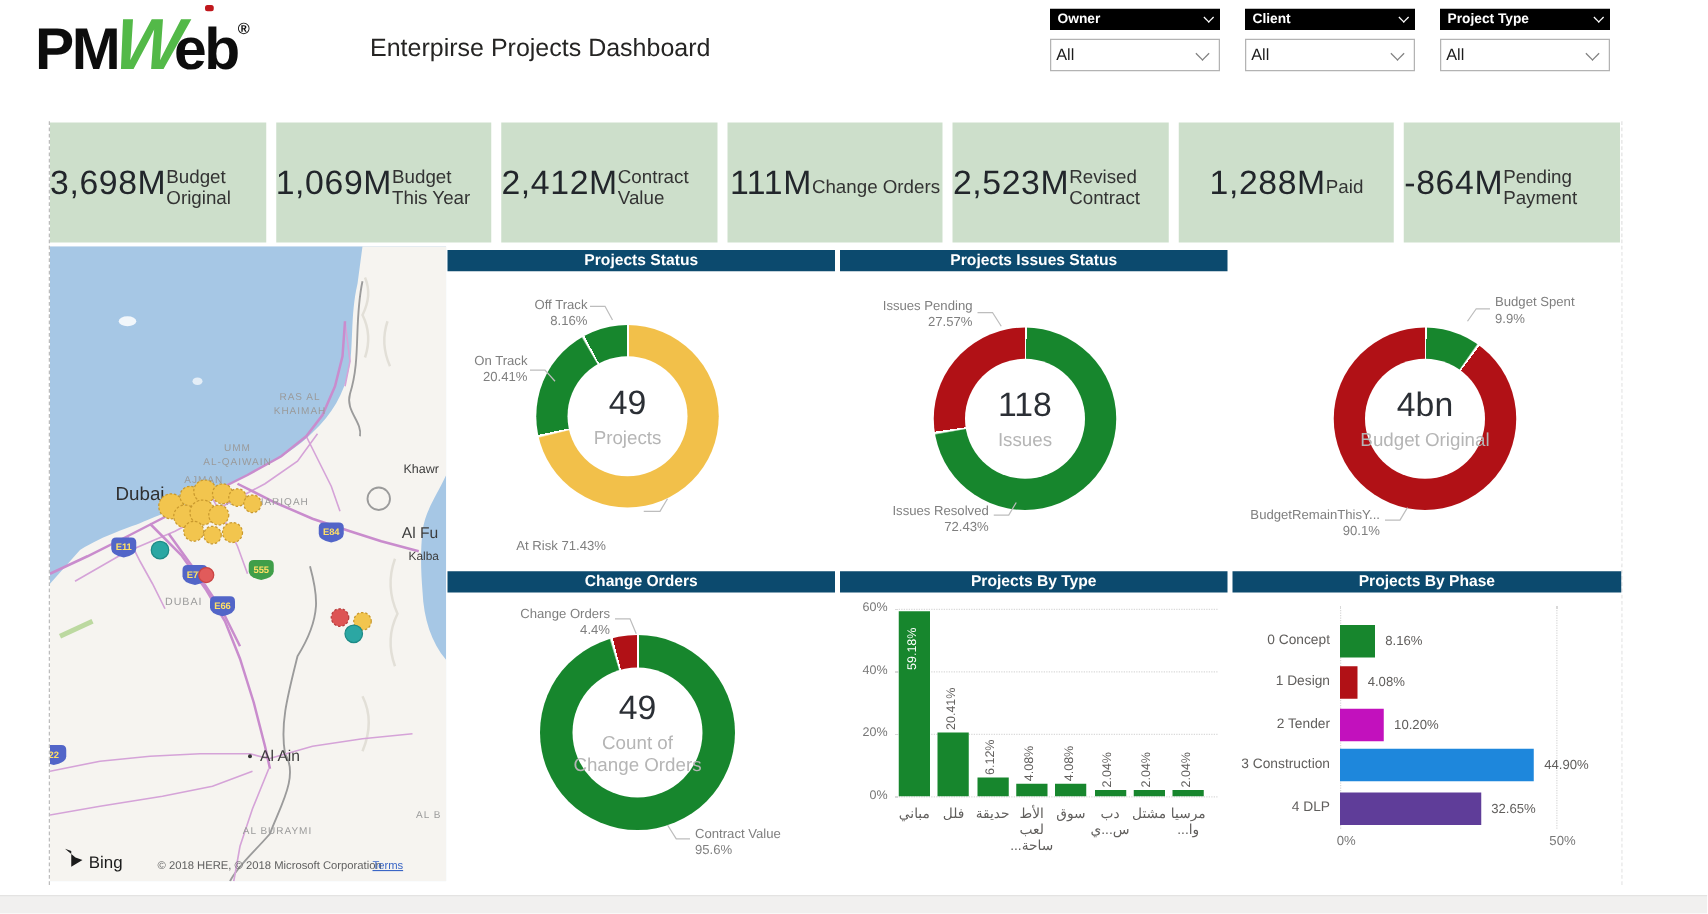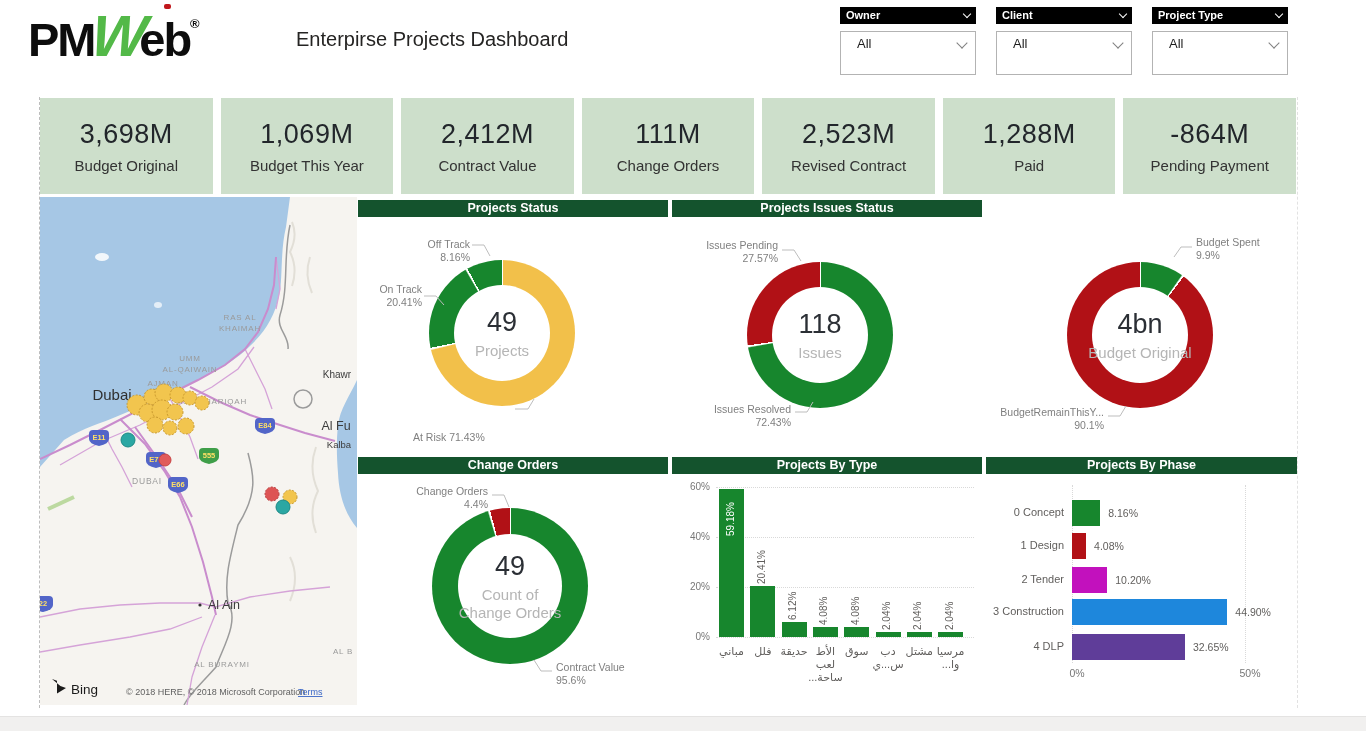--- a/index.html
+++ b/index.html
@@ -11,36 +11,36 @@
   .logo{position:absolute;left:28px;top:2px;height:78px;white-space:nowrap;}
   .logo .pm,.logo .eb{font-size:47px;font-weight:bold;color:#0d0d0d;letter-spacing:-2px;}
   .logo .w{font-size:58px;font-weight:bold;color:#53b948;font-style:italic;margin:0 -7px 0 -3px;display:inline-block;transform:skewX(-6deg);}
   .logo .reg{font-size:13px;font-weight:bold;color:#0d0d0d;vertical-align:28px;}
   .logo .w-tick{position:absolute;left:136px;top:2px;width:7px;height:5px;background:#c0171c;border-radius:2px;}
   .page-title{position:absolute;left:296px;top:28px;font-size:20px;color:#252423;}
 
   .slicer{position:absolute;top:7px;width:136px;}
   .slicer .hd{height:17px;background:#000;color:#fff;font-size:11px;font-weight:bold;line-height:17px;padding:0 6px;position:relative;}
   .slicer .hd .chev{position:absolute;right:6px;top:4px;width:6px;height:6px;border-right:1.4px solid #fff;border-bottom:1.4px solid #fff;transform:rotate(45deg);}
-  .slicer .box{margin-top:7px;height:44px;background:#fff;border:1px solid #b3b3b3;font-size:13px;color:#1c1c1c;line-height:24px;padding:0 16px;position:relative;}
+  .slicer .box{margin-top:7px;height:26px;background:#fff;border:1px solid #b3b3b3;font-size:13px;color:#1c1c1c;line-height:24px;padding:0 4px;position:relative;}
   .slicer .box .chev{position:absolute;right:9px;top:7px;width:8px;height:8px;border-right:1.5px solid #808080;border-bottom:1.5px solid #808080;transform:rotate(45deg);}
 
   
   #kpi-row{position:absolute;left:40px;top:98px;width:1256px;height:96px;display:flex;gap:8px;}
-  .kpi{flex:1 1 0;background:#cddfcb;display:flex;flex-direction:column;align-items:center;justify-content:center;}
+  .kpi{flex:1 1 0;background:#cddfcb;display:flex;flex-direction:row;align-items:center;justify-content:center;}
   .kpi .v{font-size:27px;color:#22262b;letter-spacing:.5px;}
   .kpi .l{font-size:15px;color:#333;margin-top:7px;}
 
   
   .outline{position:absolute;border-left:1px dashed #c0c0c0;width:0;}
   #bottom-strip{position:absolute;left:0;top:716px;width:1366px;height:15px;background:#f1f0ef;border-top:1px solid #e4e3e2;}
 
   
   .panel{position:absolute;background:#fff;}
-  .panel-hdr{height:17px;background:#14532d;color:#fff;font-size:12.5px;font-weight:bold;text-align:center;line-height:17px;}
+  .panel-hdr{height:17px;background:#0c4a6e;color:#fff;font-size:12.5px;font-weight:bold;text-align:center;line-height:17px;}
   .clines{position:absolute;left:0;top:0;pointer-events:none;}
 
   
   .donut{position:absolute;border-radius:50%;}
   .donut .hole{position:absolute;left:50%;top:50%;transform:translate(-50%,-50%);background:#fff;border-radius:50%;display:flex;flex-direction:column;align-items:center;justify-content:center;}
   .donut .num{font-size:27px;color:#2b2f35;}
   .donut .sub{font-size:15px;color:#b5b5b5;margin-top:4px;text-align:center;line-height:18px;}
   .callout{position:absolute;font-size:10.5px;line-height:12.5px;color:#7f7f7f;}
 
   

